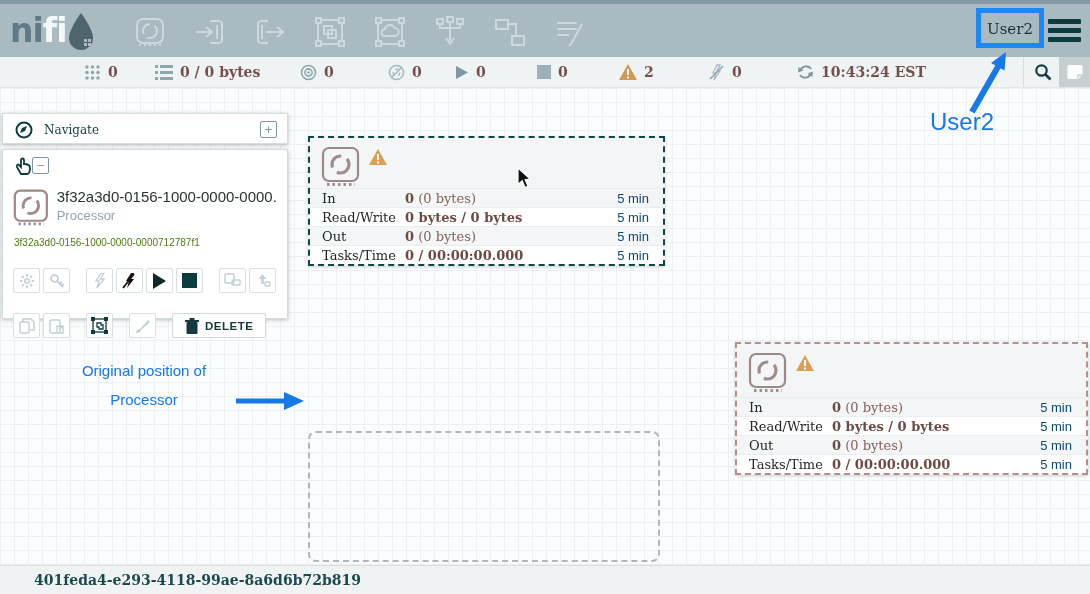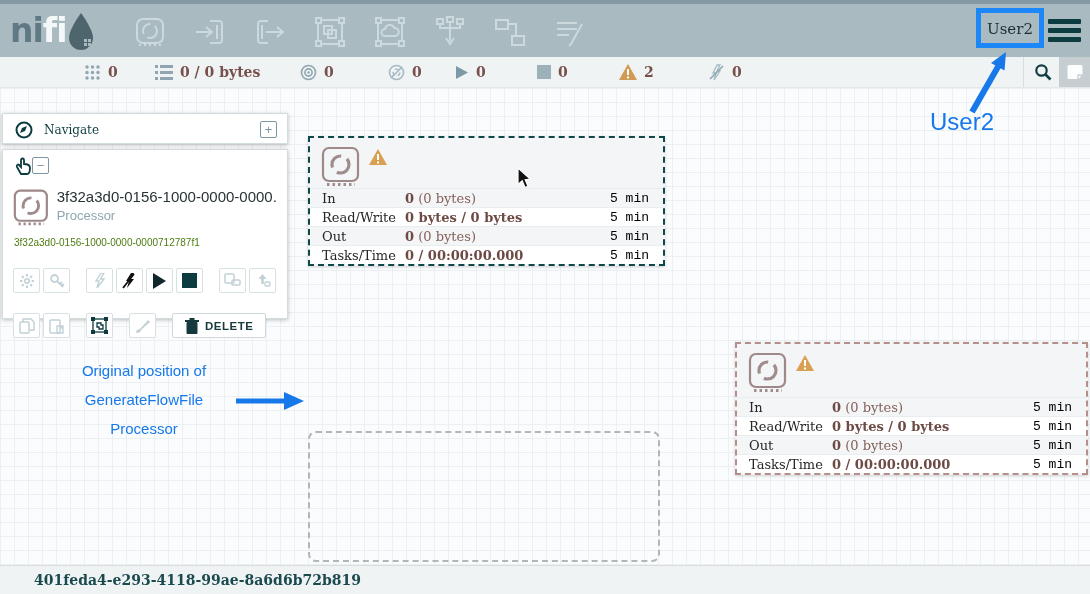--- a/index.html
+++ b/index.html
@@ -56,21 +56,21 @@
   .proc { position:absolute; background:#f3f5f6; box-shadow:0 1px 3px rgba(0,0,0,.18); }
   .proc.selected { border:2px dashed #0f474b; }
   .proc.copy { border:2px dashed #b5908a; }
   .proc-head { position:relative; height:53px; }
   .proc-rows { position:absolute; left:0; right:0; bottom:0; }
   .proc-row { display:flex; align-items:center; height:19px; padding:0 14px 0 12px; font-size:13px; border-top:1px solid #e8edef; }
   .proc-row.alt { background:#fff; }
   .pr-label { width:83px; font-family:"DejaVu Serif", serif; color:#262626; }
   .pr-val { flex:1; color:#85615b; font-family:"DejaVu Serif", serif; }
   .pr-val b { color:#6e4a45; }
-  .pr-win { font-family:Liberation Mono, monospace; color:#000000; }
+  .pr-win { font-family:Liberation Sans, sans-serif; color:#0c4a6e; }
   .ghost-rect { position:absolute; left:308px; top:343px; width:352px; height:131px; border:2px dashed #b3b6b8; border-radius:8px; }
 
   
   .ann-text-left { position:absolute; left:28px; top:356px; width:232px; text-align:center; color:#1778ea; font-size:15px; line-height:29px; }
   .ann-text-user { position:absolute; left:930px; top:108px; width:80px; color:#1778ea; font-size:24px; }
   .ann-svg { position:absolute; pointer-events:none; }
   .user-outline { position:absolute; left:976px; top:8px; width:68px; height:40px; border:5px solid #1e87f7; }
 
   
   .footer { position:absolute; left:0; top:565px; width:1090px; height:29px; background:#eff3f4; border-top:1px solid #d7dde0;
@@ -252,20 +252,29 @@
         </svg>
       <span class="st-val">2</span>
     </div>
     <div class="st-item" style="left:708px">
       <svg width="17" height="17" viewBox="0 0 17 17">
           <polygon points="9,1 5,9 8,9 6,16 12,7 9,7 12,1" fill="none" stroke="#a5bac3" stroke-width="1.3"></polygon>
           <line x1="2" y1="15" x2="15" y2="2" stroke="#8fa6b1" stroke-width="1.6"></line>
         </svg>
       <span class="st-val">0</span>
     </div>
+    <div class="st-item" style="left:797px">
+      <svg width="17" height="16" viewBox="0 0 17 16">
+          <path d="M14 5 A6 6 0 0 0 3.5 6" fill="none" stroke="#7f98a5" stroke-width="2"></path>
+          <polygon points="1.5,3 6.5,6.5 1,8.5" fill="#7f98a5"></polygon>
+          <path d="M3 11 A6 6 0 0 0 13.5 10" fill="none" stroke="#7f98a5" stroke-width="2"></path>
+          <polygon points="15.5,13 10.5,9.5 16,7.5" fill="#7f98a5"></polygon>
+        </svg>
+      <span class="st-val">10:43:24 EST</span>
+    </div>
     <div class="st-sep"></div>
     <div class="search-btn">
       <svg width="18" height="18" viewBox="0 0 18 18">
           <circle cx="7.5" cy="7.5" r="5.2" fill="none" stroke="#123d42" stroke-width="2.2"></circle>
           <line x1="11.5" y1="11.5" x2="16.5" y2="16.5" stroke="#123d42" stroke-width="2.6"></line>
         </svg>
     </div>
     <div class="settings-tile">
       <svg width="16" height="16" viewBox="0 0 16 16">
           <path d="M2 1 h12 a1.5 1.5 0 0 1 1.5 1.5 v8 l-4 4.5 h-9.5 A1.5 1.5 0 0 1 .5 13.5 v-11 A1.5 1.5 0 0 1 2 1 Z" fill="#fdfefe"></path>
@@ -476,21 +485,20 @@
   </div>
 
   <div class="user-outline"></div>
   <div class="ann-text-user">User2</div>
   <svg class="ann-svg" style="left:955px; top:40px;" width="70" height="85">
     <line x1="17" y1="72" x2="44" y2="25" stroke="#1778ea" stroke-width="6"></line>
     <polygon points="51,12 49.5,30.5 36,23" fill="#1778ea"></polygon>
   </svg>
   <div class="ann-text-left">
     <div>Original position of</div>
-    <div>GenerateFlowFile</div>
     <div>Processor</div>
   </div>
   <svg class="ann-svg" style="left:232px; top:390px;" width="76" height="22">
     <line x1="4" y1="11" x2="54" y2="11" stroke="#1778ea" stroke-width="5"></line>
     <polygon points="52,2 72,11 52,20" fill="#1778ea"></polygon>
   </svg>
 
   <div class="footer">
     <span class="flow-id">401feda4-e293-4118-99ae-8a6d6b72b819</span>
   </div>

